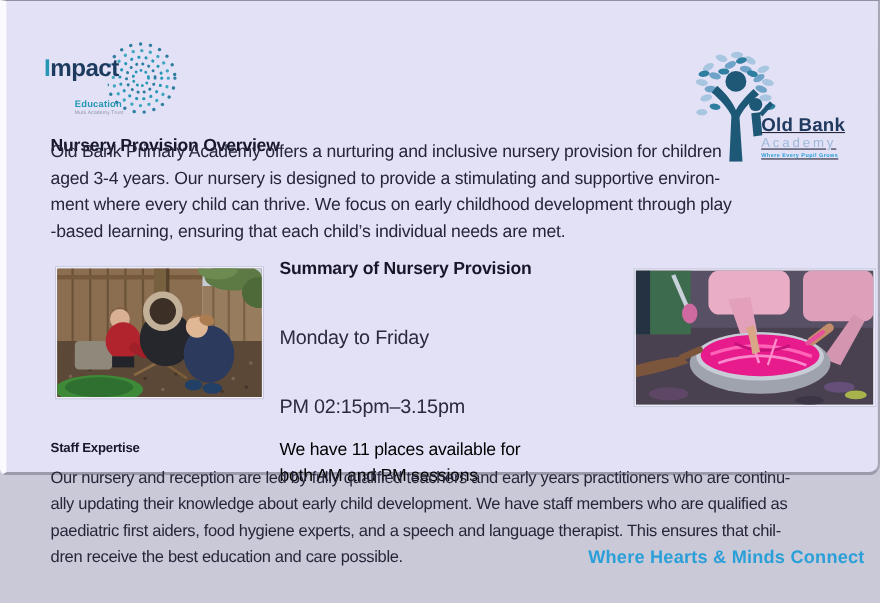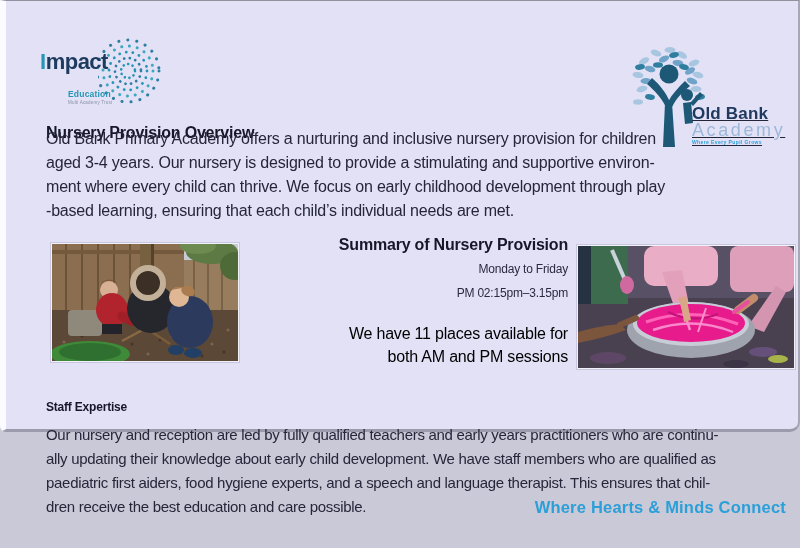--- a/index.html
+++ b/index.html
@@ -21,32 +21,32 @@
   .impact-word{font-size:22px;font-weight:bold;letter-spacing:-0.5px;line-height:22px;}
   .impact-word .ini{color:#2596b4;}
   .impact-word .rest{color:#1d3b5e;}
   .impact-sub{font-size:8.5px;font-weight:bold;color:#2596b4;margin:16px 0 0 28px;letter-spacing:.2px;}
   .impact-tag{font-size:4.5px;color:#8a93a6;margin:1px 0 0 28px;letter-spacing:.2px;}
   
   .oldbank-logo{position:absolute;left:626px;top:42px;width:168px;height:106px;}
   .oldbank-tree{position:absolute;left:0;top:2px;width:74px;height:102px;}
   .oldbank-text{position:absolute;left:60px;top:62px;width:108px;text-decoration:underline;}
   .oldbank-line1{font-size:17px;font-weight:bold;color:#203a5f;letter-spacing:.2px;line-height:18px;}
-  .oldbank-line2{font-size:18px;color:#9db8d9;letter-spacing:2.6px;line-height:15px;}
+  .oldbank-line2{font-size:12px;color:#9db8d9;letter-spacing:2.6px;line-height:15px;}
   .oldbank-tag{font-size:5px;font-weight:bold;color:#2b9fd8;letter-spacing:.4px;margin-top:1px;}
   
   .h1{position:absolute;left:40px;top:103px;font-size:16px;font-weight:bold;color:#17172a;letter-spacing:-0.2px;margin-top:20px;}
   .overview-body{position:absolute;left:40px;top:126px;font-size:16px;line-height:24px;letter-spacing:-0.2px;white-space:pre;color:#26263a;}
   .photo{position:absolute;border:1px solid #f2f2fa;box-shadow:0 0 0 1px rgba(120,120,150,.25);}
   .photo svg{display:block;}
   .photo-left{left:45px;top:242px;width:186px;height:117px;}
   .photo-right{left:571px;top:244px;width:216px;height:122px;}
-  .summary{position:absolute;left:248px;top:232px;width:314px;text-align:right;}
+  .summary{position:absolute;left:248px;top:232px;width:314px;text-align:left;}
   .summary-h{font-size:16px;font-weight:bold;color:#17172a;line-height:24px;letter-spacing:-0.2px;}
-  .summary-line{font-size:12px;line-height:24px;letter-spacing:-0.2px;color:#2a2a40;}
+  .summary-line{font-size:18px;line-height:24px;letter-spacing:-0.2px;color:#2a2a40;margin-top:38px;}
   .summary-places{margin-top:17px;font-size:16px;font-weight:normal;line-height:23px;color:#000000;white-space:pre-line;letter-spacing:-0.2px;}
   .h2{position:absolute;left:40px;top:399px;font-size:12px;font-weight:bold;color:#17172a;letter-spacing:-0.2px;}
   .staff-body{position:absolute;left:40px;top:422px;font-size:15px;line-height:24px;letter-spacing:-0.3px;white-space:pre;color:#26263a;}
   .footer-tagline{position:absolute;right:12px;top:497px;font-size:16.5px;font-weight:bold;color:#2b9fd8;letter-spacing:.2px;text-align:right;}
 </style>
 </head>
 <body>
 
 <div class="page">
 

